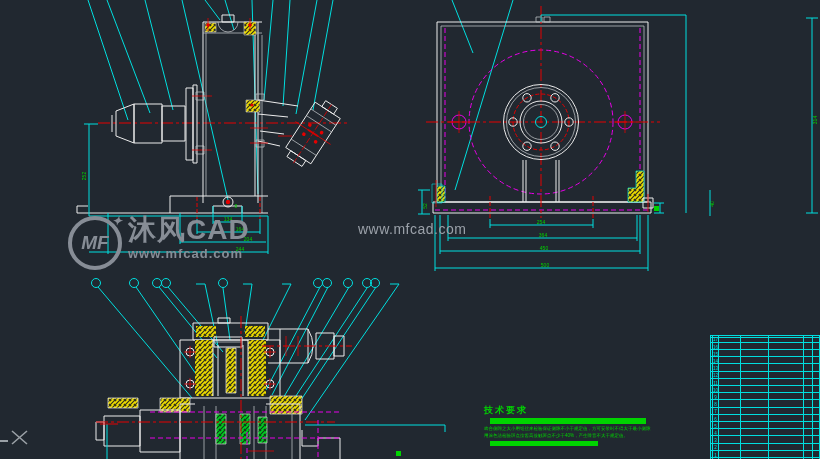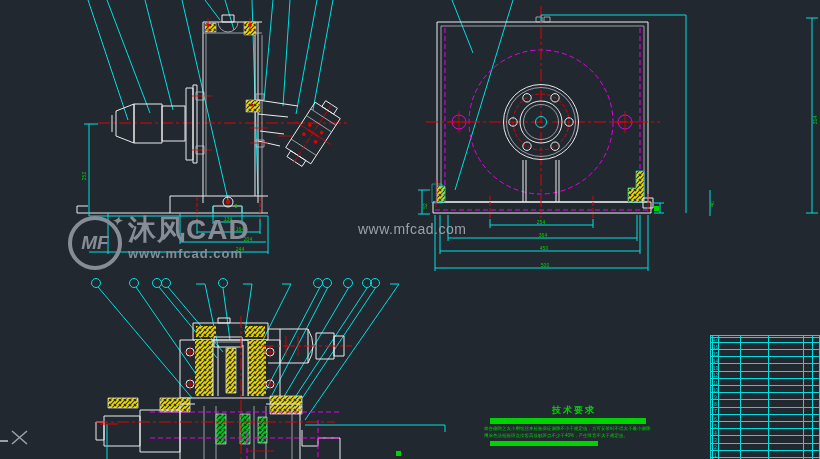--- a/index.html
+++ b/index.html
@@ -24,21 +24,21 @@
   .wm-logo{position:relative;width:46px;height:46px;border:4px solid #878d96;border-radius:50%;
            display:flex;align-items:center;justify-content:center;
            font-style:italic;font-weight:bold;font-size:19px;color:#878d96;}
   .wm-spark{position:absolute;right:-4px;top:-6px;font-size:12px;color:#878d96;}
   .wm-texts{margin-left:6px;line-height:1;}
   .wm-brand{font-size:28px;font-weight:bold;letter-spacing:1px;text-align:right;}
   .wm-site{font-size:13px;font-weight:bold;margin-top:3px;letter-spacing:1px;}
   .wm2{position:absolute;left:358px;top:221px;color:#9ba1a9;font-size:14px;letter-spacing:.5px;}
   
   .notes{position:absolute;left:484px;top:404px;width:180px;color:#00d400;}
-  .notes-title{font-size:9px;font-weight:bold;letter-spacing:2px;text-align:center;}
+  .notes-title{font-size:9px;font-weight:bold;letter-spacing:2px;}
   .note-line{font-size:4.5px;line-height:7.6px;white-space:nowrap;overflow:hidden;color:#00d400;}
   .dense{background:#00d400;display:inline-block;line-height:5.5px;}
   .nind{margin-left:6px;}
 </style>
 </head>
 <body>
 
 <div id="stage">
 <svg width="820" height="459" viewBox="0 0 820 459">
   <defs>

